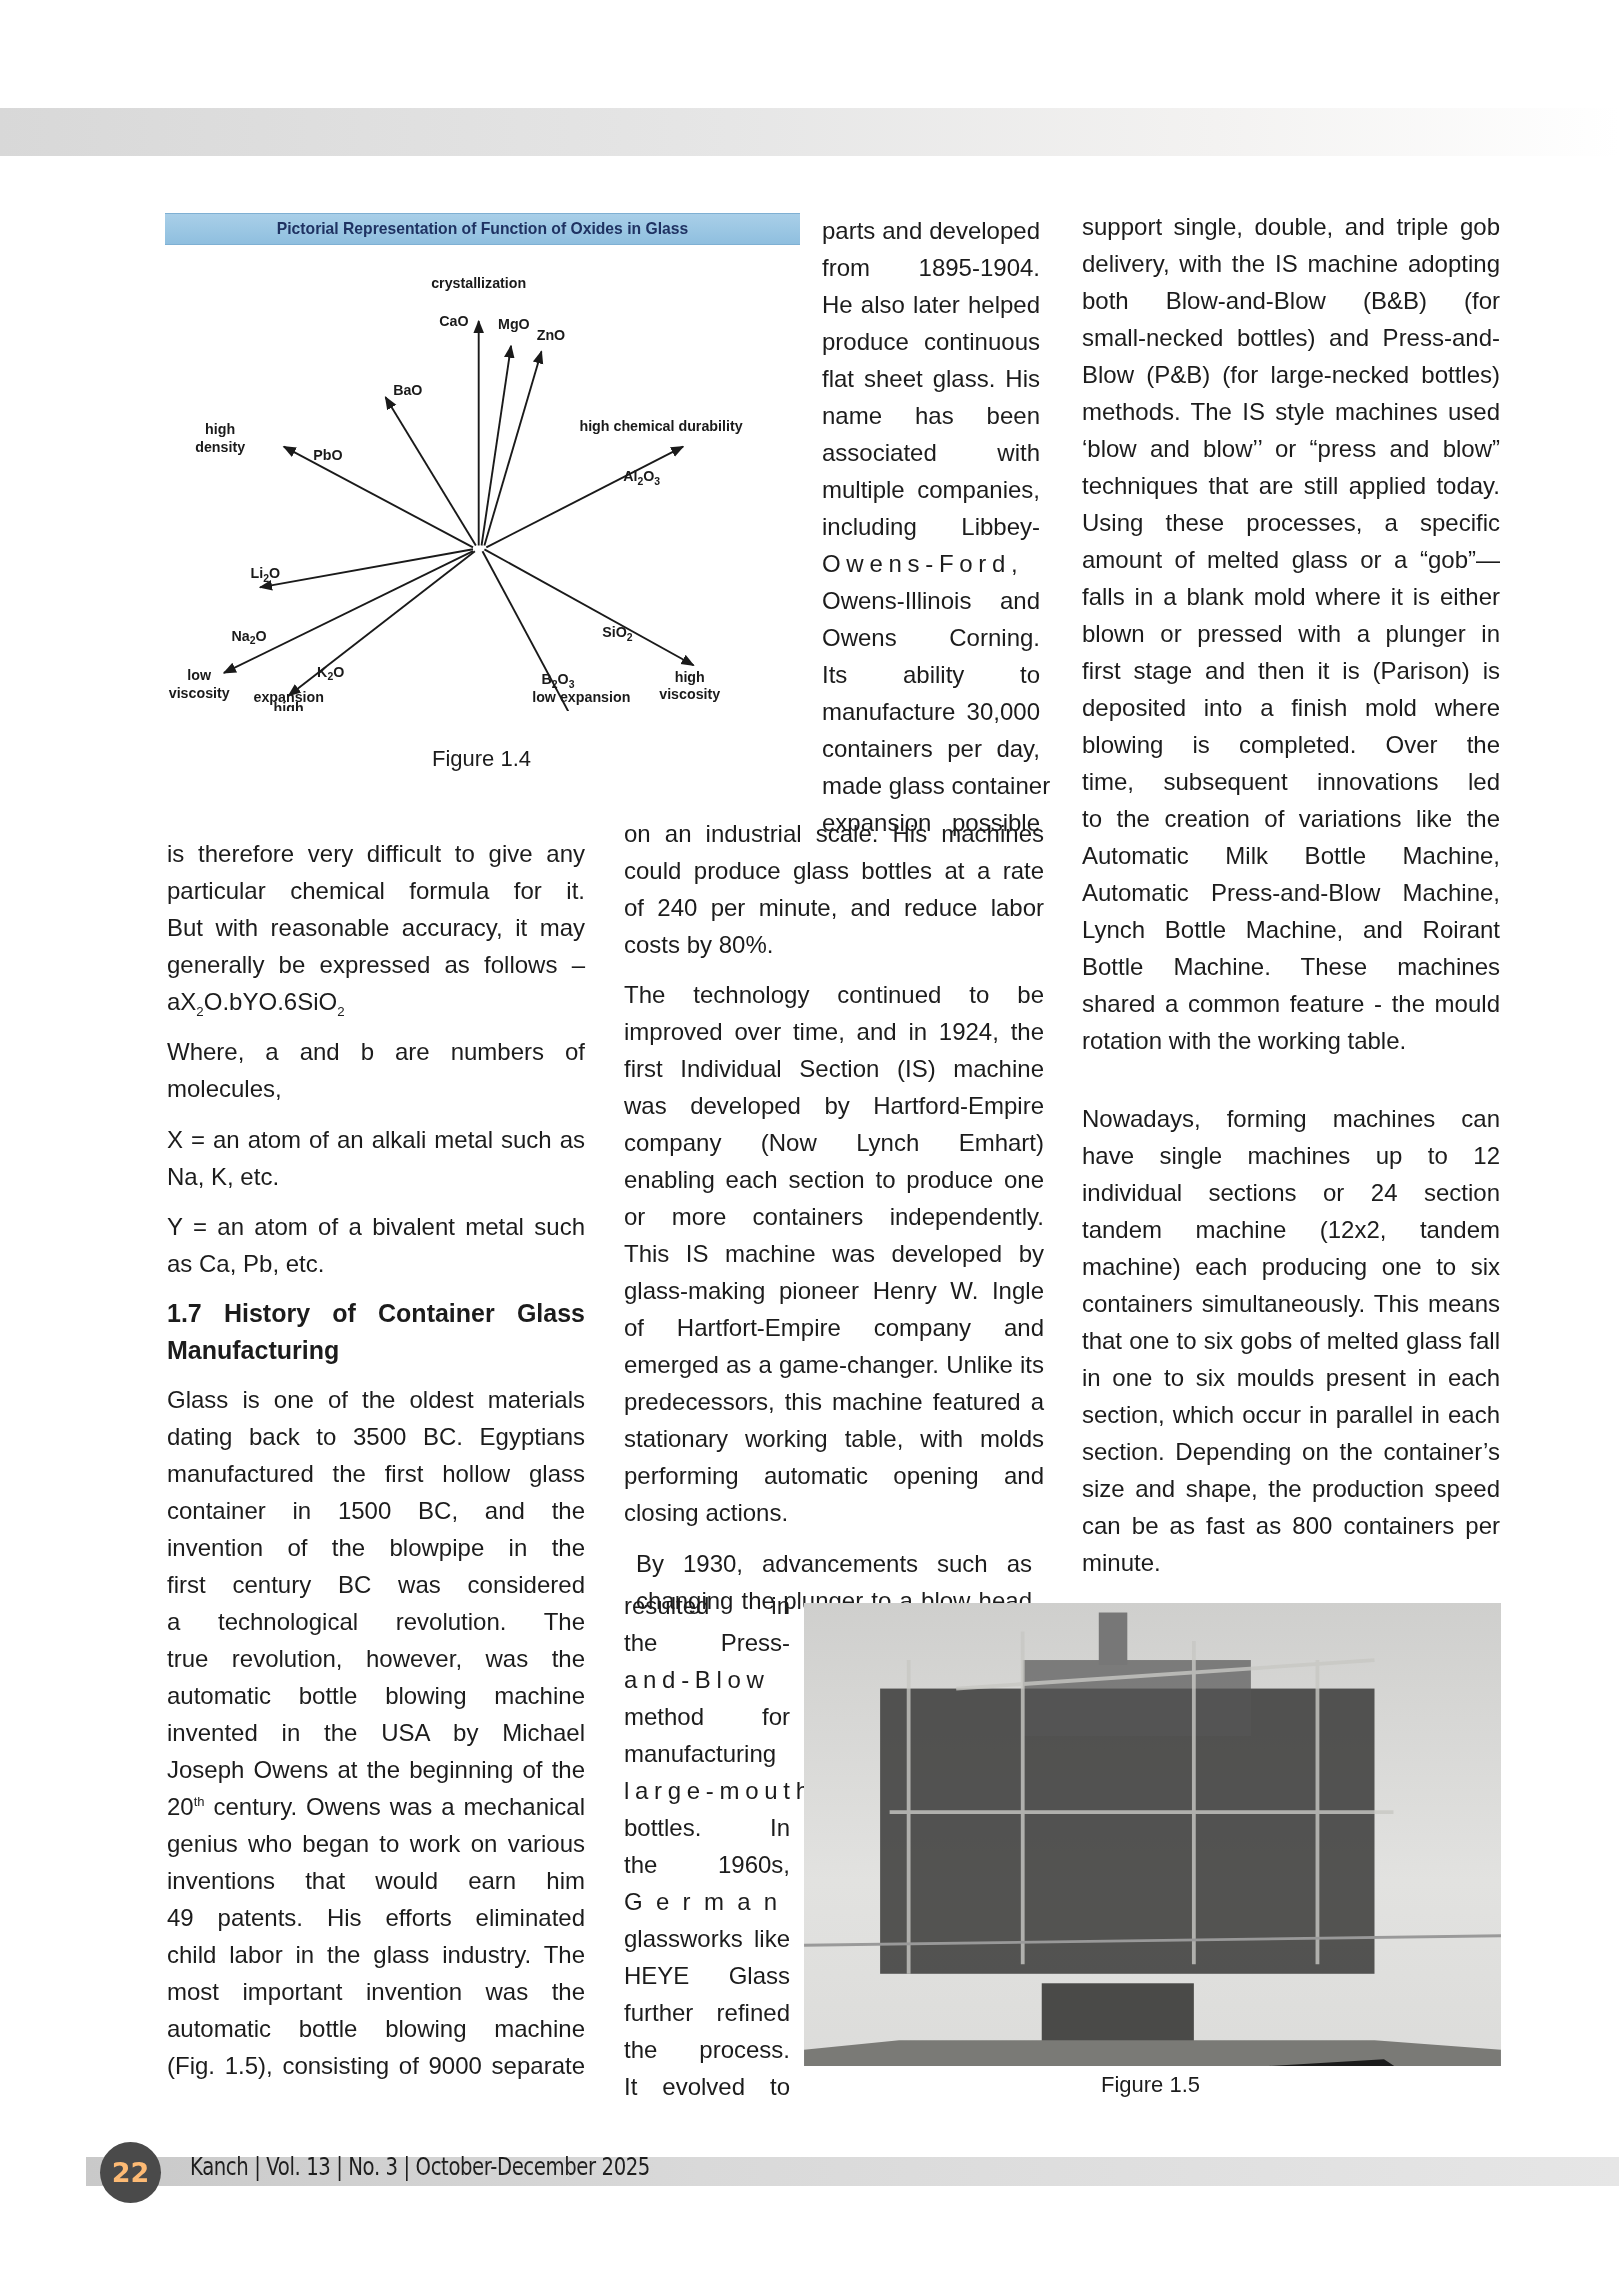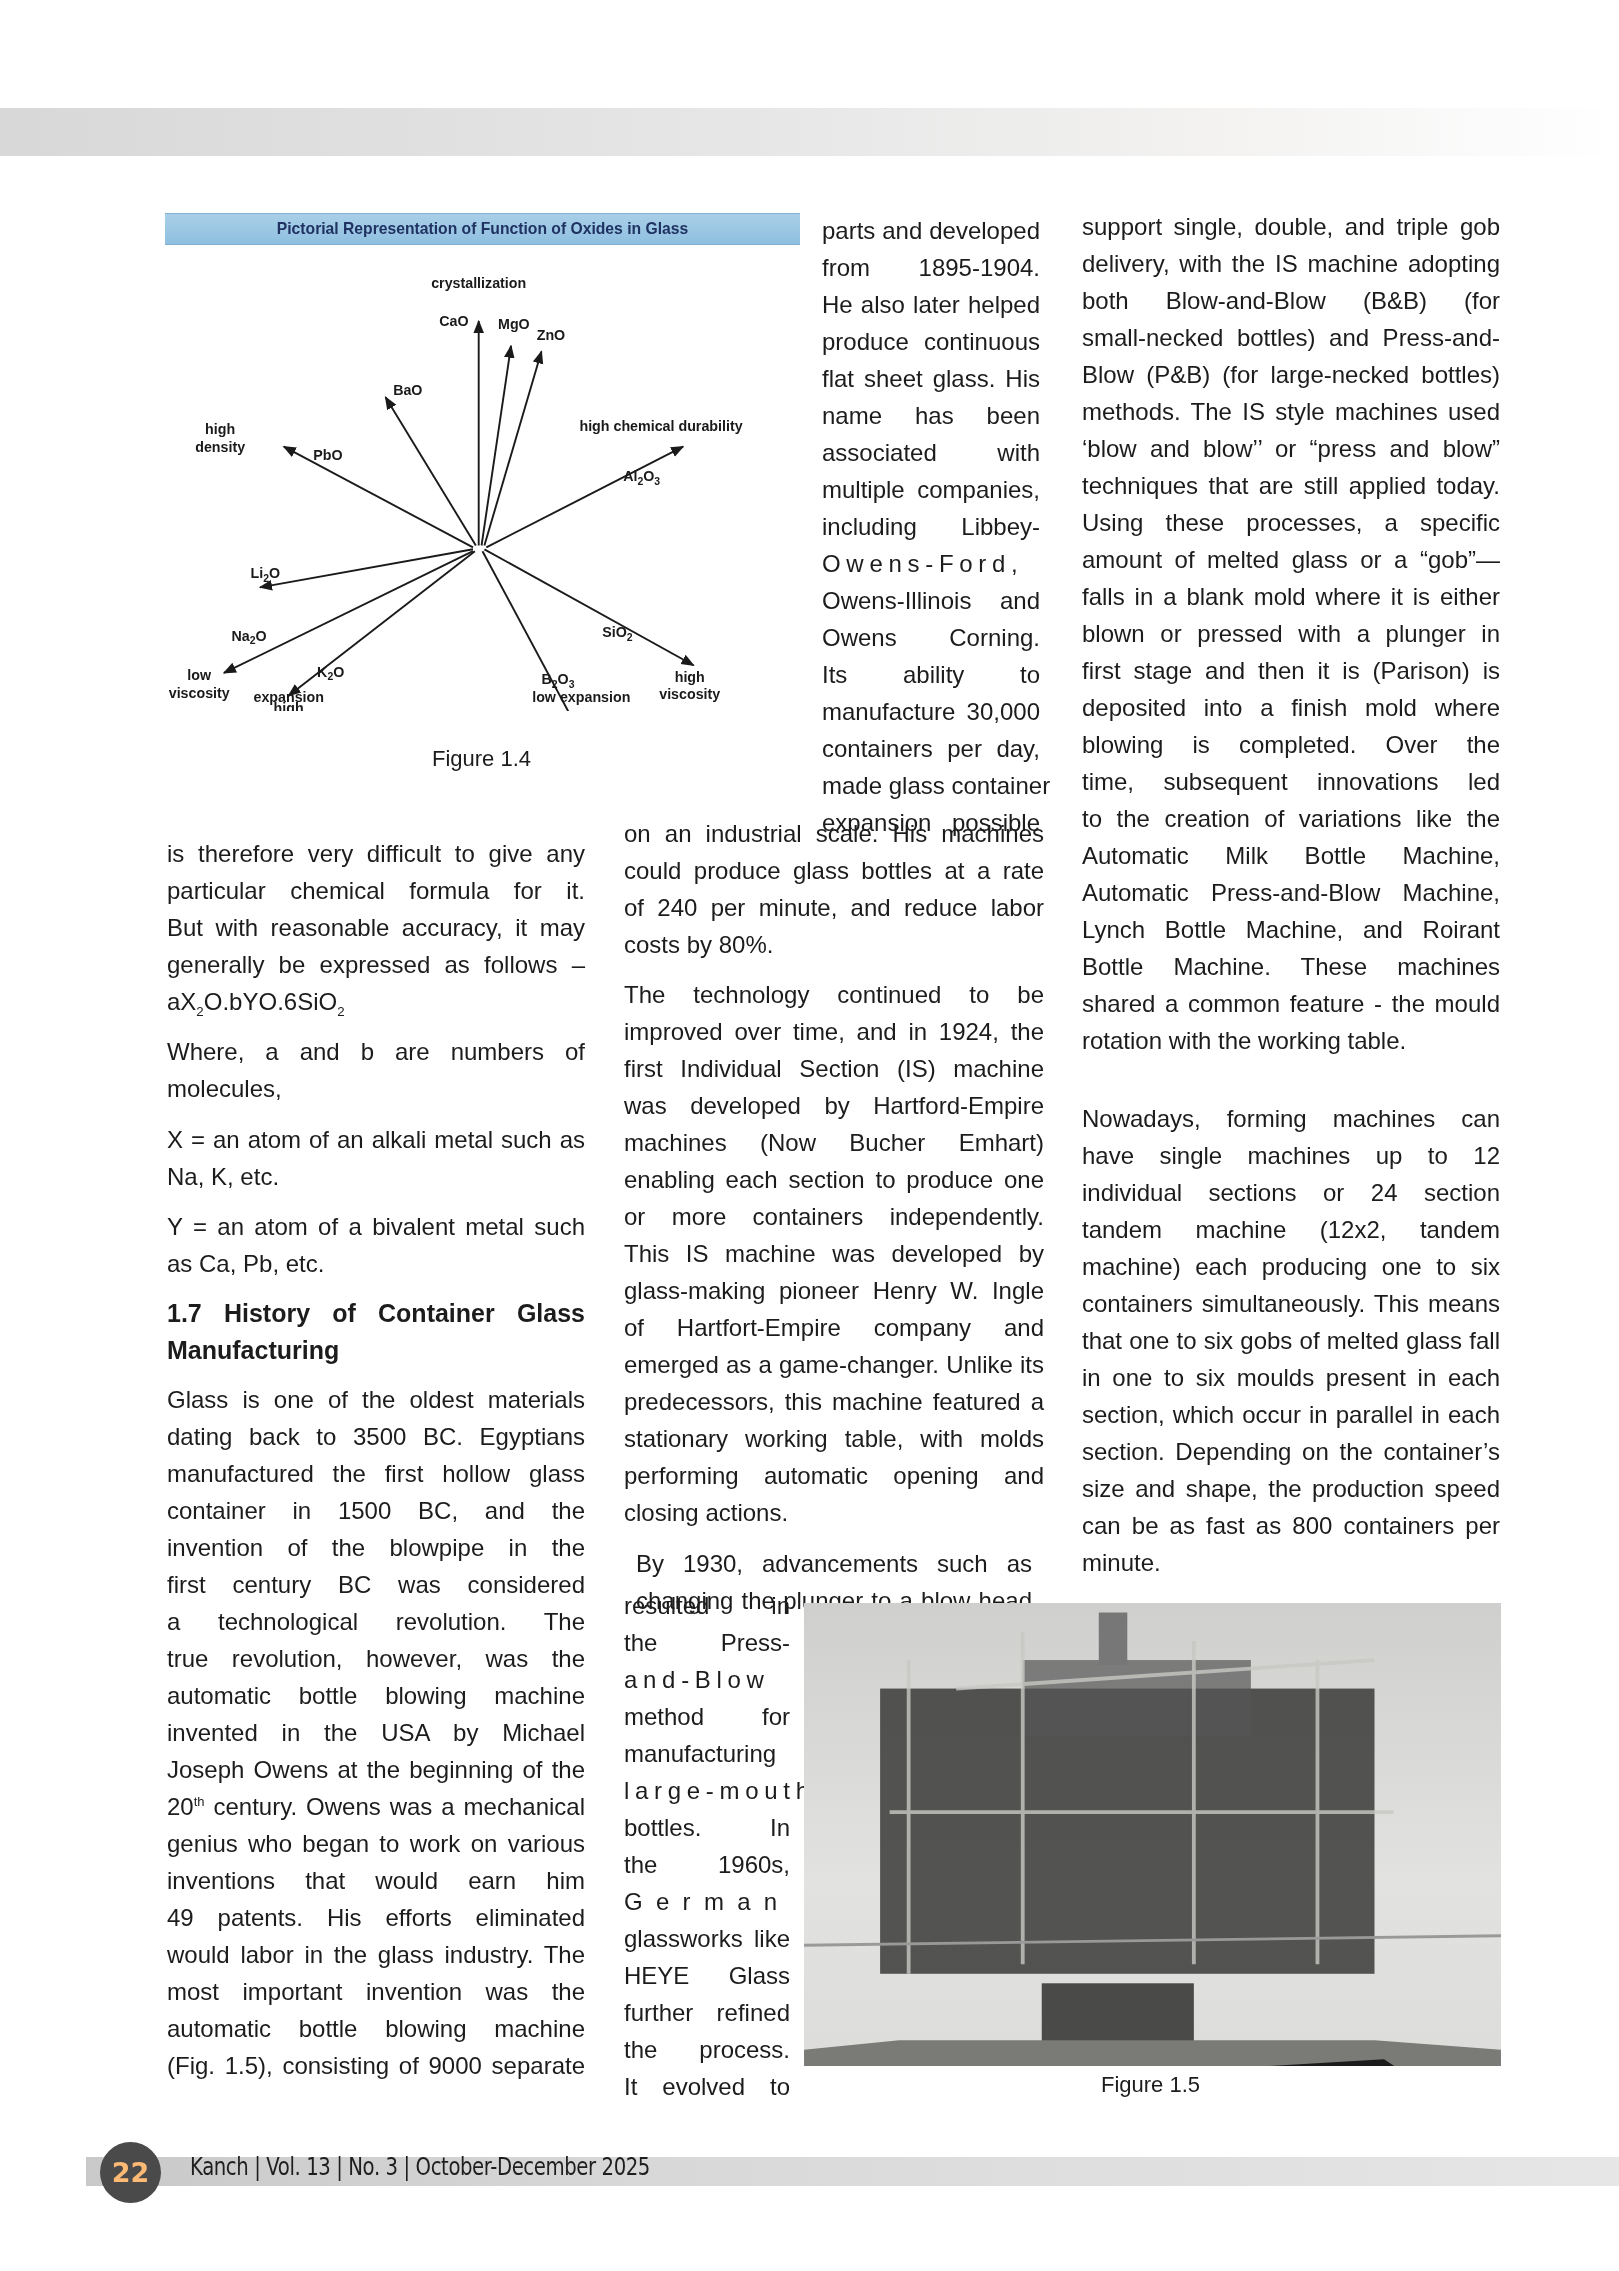--- a/index.html
+++ b/index.html
@@ -132,21 +132,21 @@
     <span class="line">first century BC was considered</span>
     <span class="line">a technological revolution. The</span>
     <span class="line">true revolution, however, was the</span>
     <span class="line">automatic bottle blowing machine</span>
     <span class="line">invented in the USA by Michael</span>
     <span class="line">Joseph Owens at the beginning of the</span>
     <span class="line"><span>20</span><sup>th</sup><span> century. Owens was a mechanical</span></span>
     <span class="line">genius who began to work on various</span>
     <span class="line">inventions that would earn him</span>
     <span class="line">49 patents. His efforts eliminated</span>
-    <span class="line">would labor in the glass industry. The</span>
+    <span class="line">child labor in the glass industry. The</span>
     <span class="line">most important invention was the</span>
     <span class="line">automatic bottle blowing machine</span>
     <span class="line">(Fig. 1.5), consisting of 9000 separate</span>
   </p>
 </div>
 
 <div id="col2a" class="col">
   <p style="margin:4px">
     <span class="line">parts and developed</span>
     <span class="line">from 1895-1904.</span>
@@ -173,21 +173,21 @@
     <span class="line">on an industrial scale. His machines</span>
     <span class="line">could produce glass bottles at a rate</span>
     <span class="line">of 240 per minute, and reduce labor</span>
     <span class="line last">costs by 80%.</span>
   </p>
   <p>
     <span class="line">The technology continued to be</span>
     <span class="line">improved over time, and in 1924, the</span>
     <span class="line">first Individual Section (IS) machine</span>
     <span class="line">was developed by Hartford-Empire</span>
-    <span class="line">machines (Now Bucher Emhart)</span>
+    <span class="line">company (Now Lynch Emhart)</span>
     <span class="line">enabling each section to produce one</span>
     <span class="line">or more containers independently.</span>
     <span class="line">This IS machine was developed by</span>
     <span class="line">glass-making pioneer Henry W. Ingle</span>
     <span class="line">of Hartfort-Empire company and</span>
     <span class="line">emerged as a game-changer. Unlike its</span>
     <span class="line">predecessors, this machine featured a</span>
     <span class="line">stationary working table, with molds</span>
     <span class="line">performing automatic opening and</span>
     <span class="line last">closing actions.</span>

